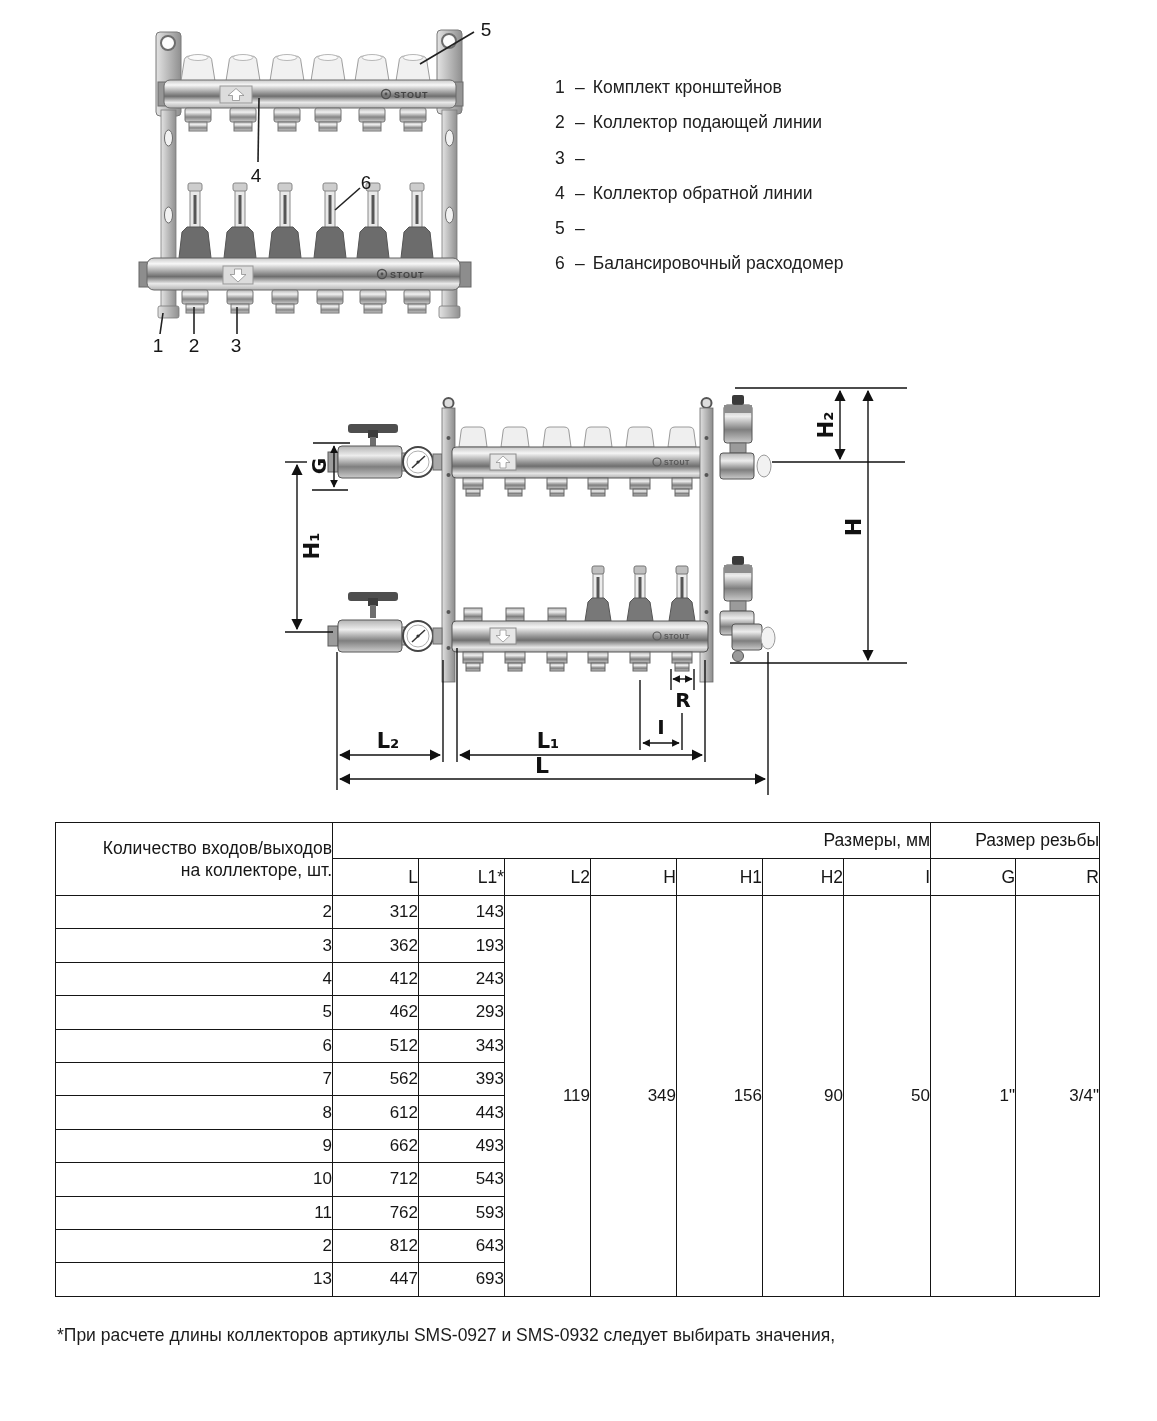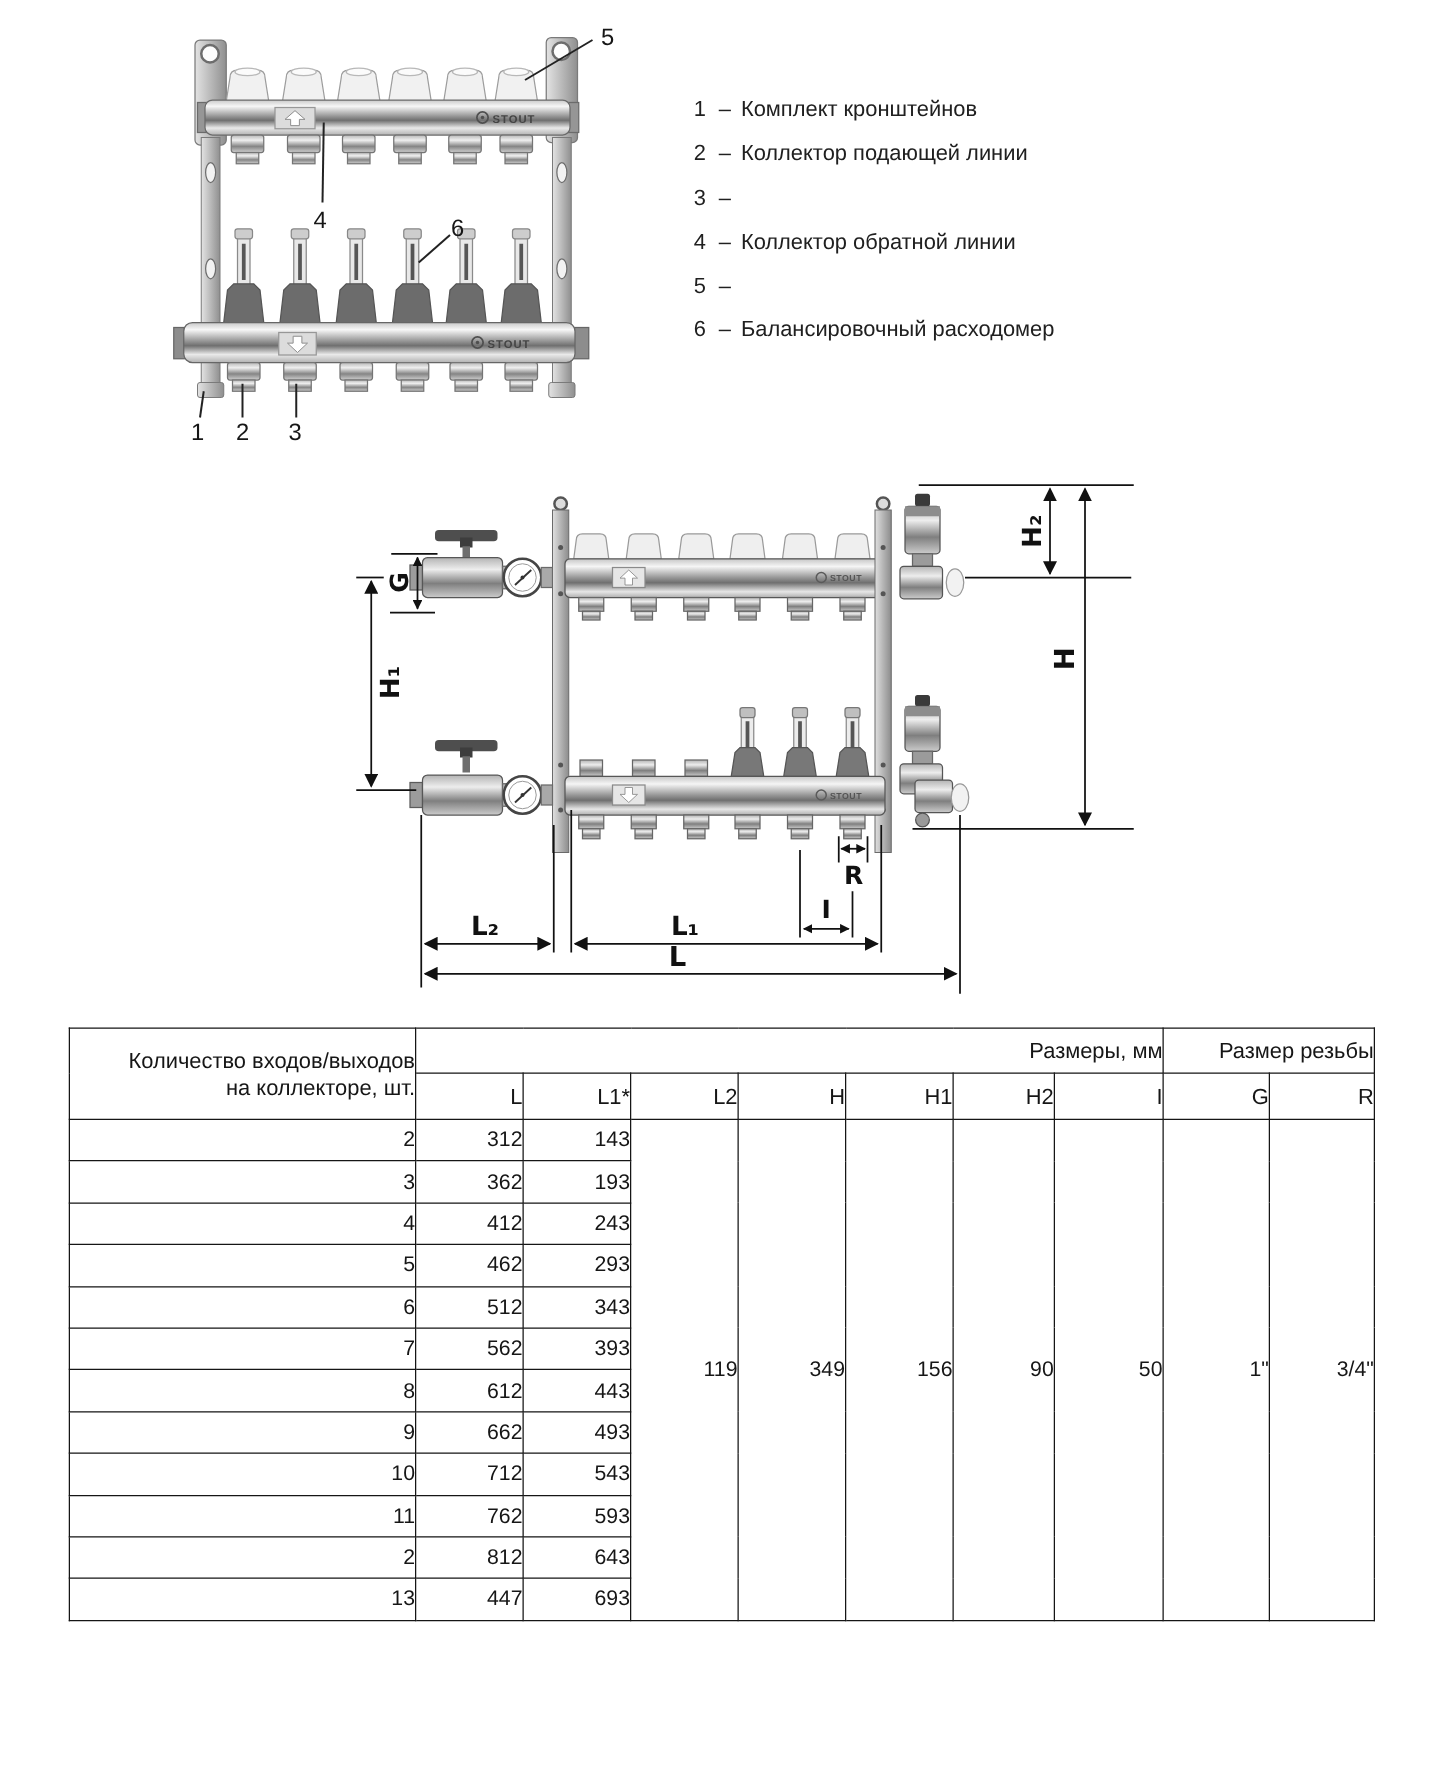--- a/index.html
+++ b/index.html
@@ -560,15 +560,16 @@
       </tr>
       <tr>
         <td>13</td>
         <td>447</td>
         <td>693</td>
       </tr>
     </tbody>
   </table>
 
   <div class="footnote">
+    <div>*При расчете длины коллекторов артикулы SMS-0927 и SMS-0932 следует выбирать значения,</div>
   </div>
 
 </div>
 
 </body></html>

